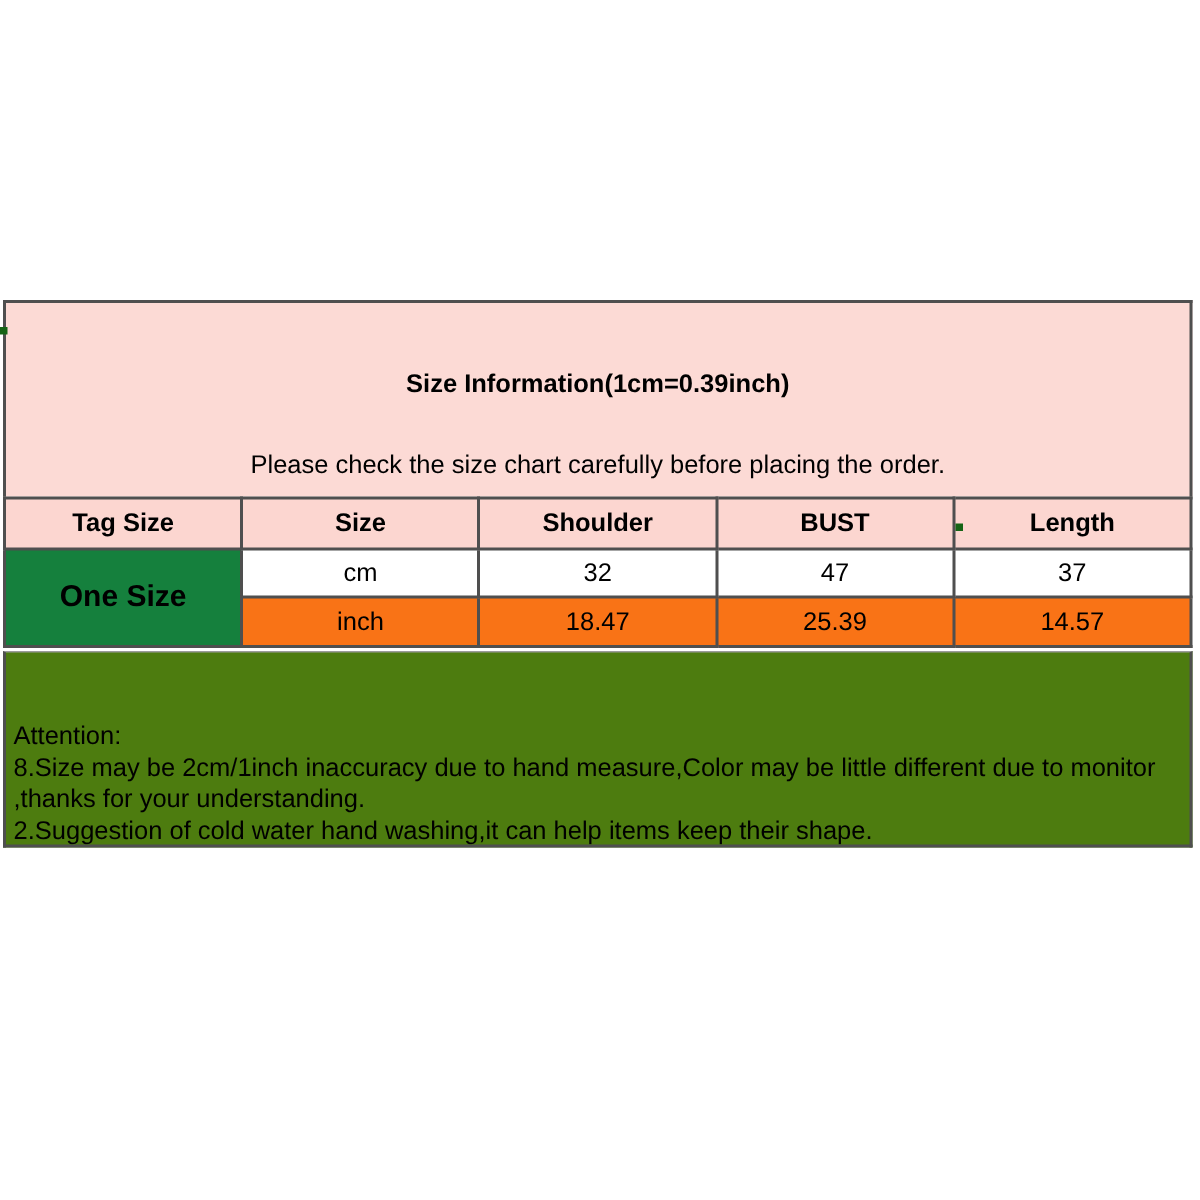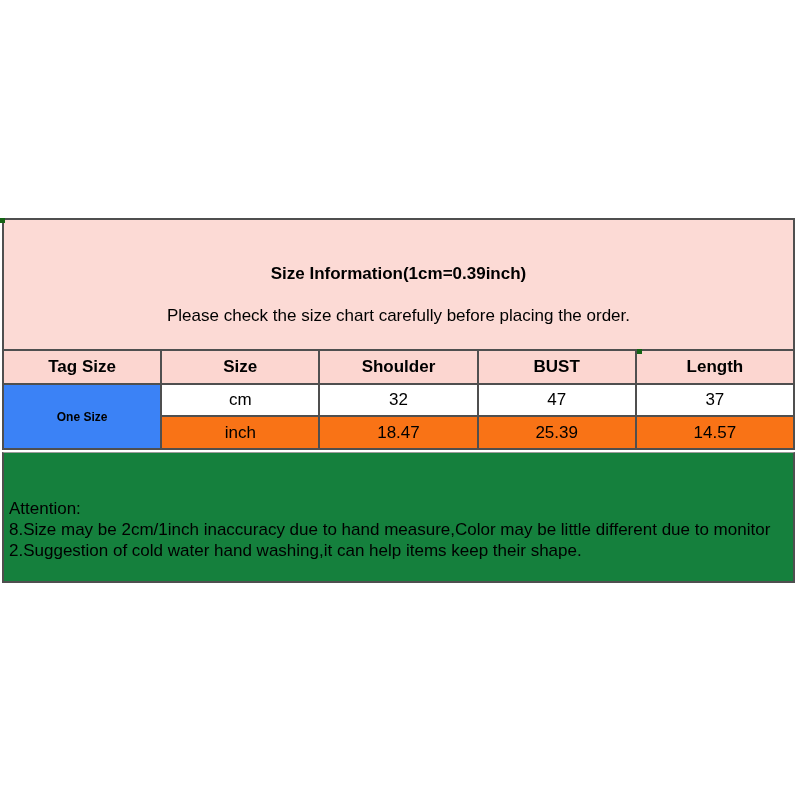--- a/index.html
+++ b/index.html
@@ -12,41 +12,41 @@
   .canvas {
     position: relative;
     width: 800px;
     height: 800px;
     background: #ffffff;
     overflow: hidden;
   }
   .sheet {
     position: absolute;
     left: 2px;
-    top: 218px;
+    top: 200px;
     width: 793px;
   }
   
   .header-box {
     box-sizing: border-box;
     width: 100%;
     height: 131px;
     background: #fcdad5;
     border: 2px solid #4f4f4f;
     border-bottom: none;
     text-align: center;
     padding-top: 44px;
   }
   .header-title {
     font-size: 17px;
     font-weight: bold;
     line-height: 20px;
   }
   .header-subtitle {
-    margin-top: 22px;
+    margin-top: 34px;
     font-size: 17px;
     line-height: 20px;
   }
   
   table.size-table {
     width: 100%;
     border-collapse: collapse;
     table-layout: fixed;
   }
   .size-table th, .size-table td {
@@ -57,31 +57,31 @@
     font-size: 17px;
   }
   .size-table thead th {
     height: 32px;
     background: #fcd6d0;
     font-weight: bold;
   }
   .row-cm td { height: 30px; background: #ffffff; }
   .row-inch td { height: 31px; background: #f97316; }
   td.tag-size-cell {
-    background: #3b82f6;
+    background: #15803d;
     font-weight: bold;
-    font-size: 12px;
+    font-size: 20px;
   }
   
   .attention-box {
     box-sizing: border-box;
     margin-top: 2px;
     width: 100%;
     height: 131px;
-    background: #15803d;
+    background: #4d7c0f;
     border: 2px solid #4f4f4f;
     border-top: 1px solid #9b9b9b;
     padding: 45px 6px 0 5px;
     font-size: 17px;
     line-height: 21px;
     text-align: left;
     overflow: hidden;
   }
   
   .green-tick {
@@ -128,20 +128,21 @@
           <td>18.47</td>
           <td>25.39</td>
           <td>14.57</td>
         </tr>
       </tbody>
     </table>
 
     <div class="attention-box">
       <div>Attention:</div>
       <div>8.Size may be 2cm/1inch inaccuracy due to hand measure,Color may be little different due to monitor</div>
+      <div>,thanks for your understanding.</div>
       <div>2.Suggestion of cold water hand washing,it can help items keep their shape.</div>
     </div>
 
   </div>
 
   <div class="green-tick tick-1"></div>
   <div class="green-tick tick-2"></div>
 
 </div>
 

